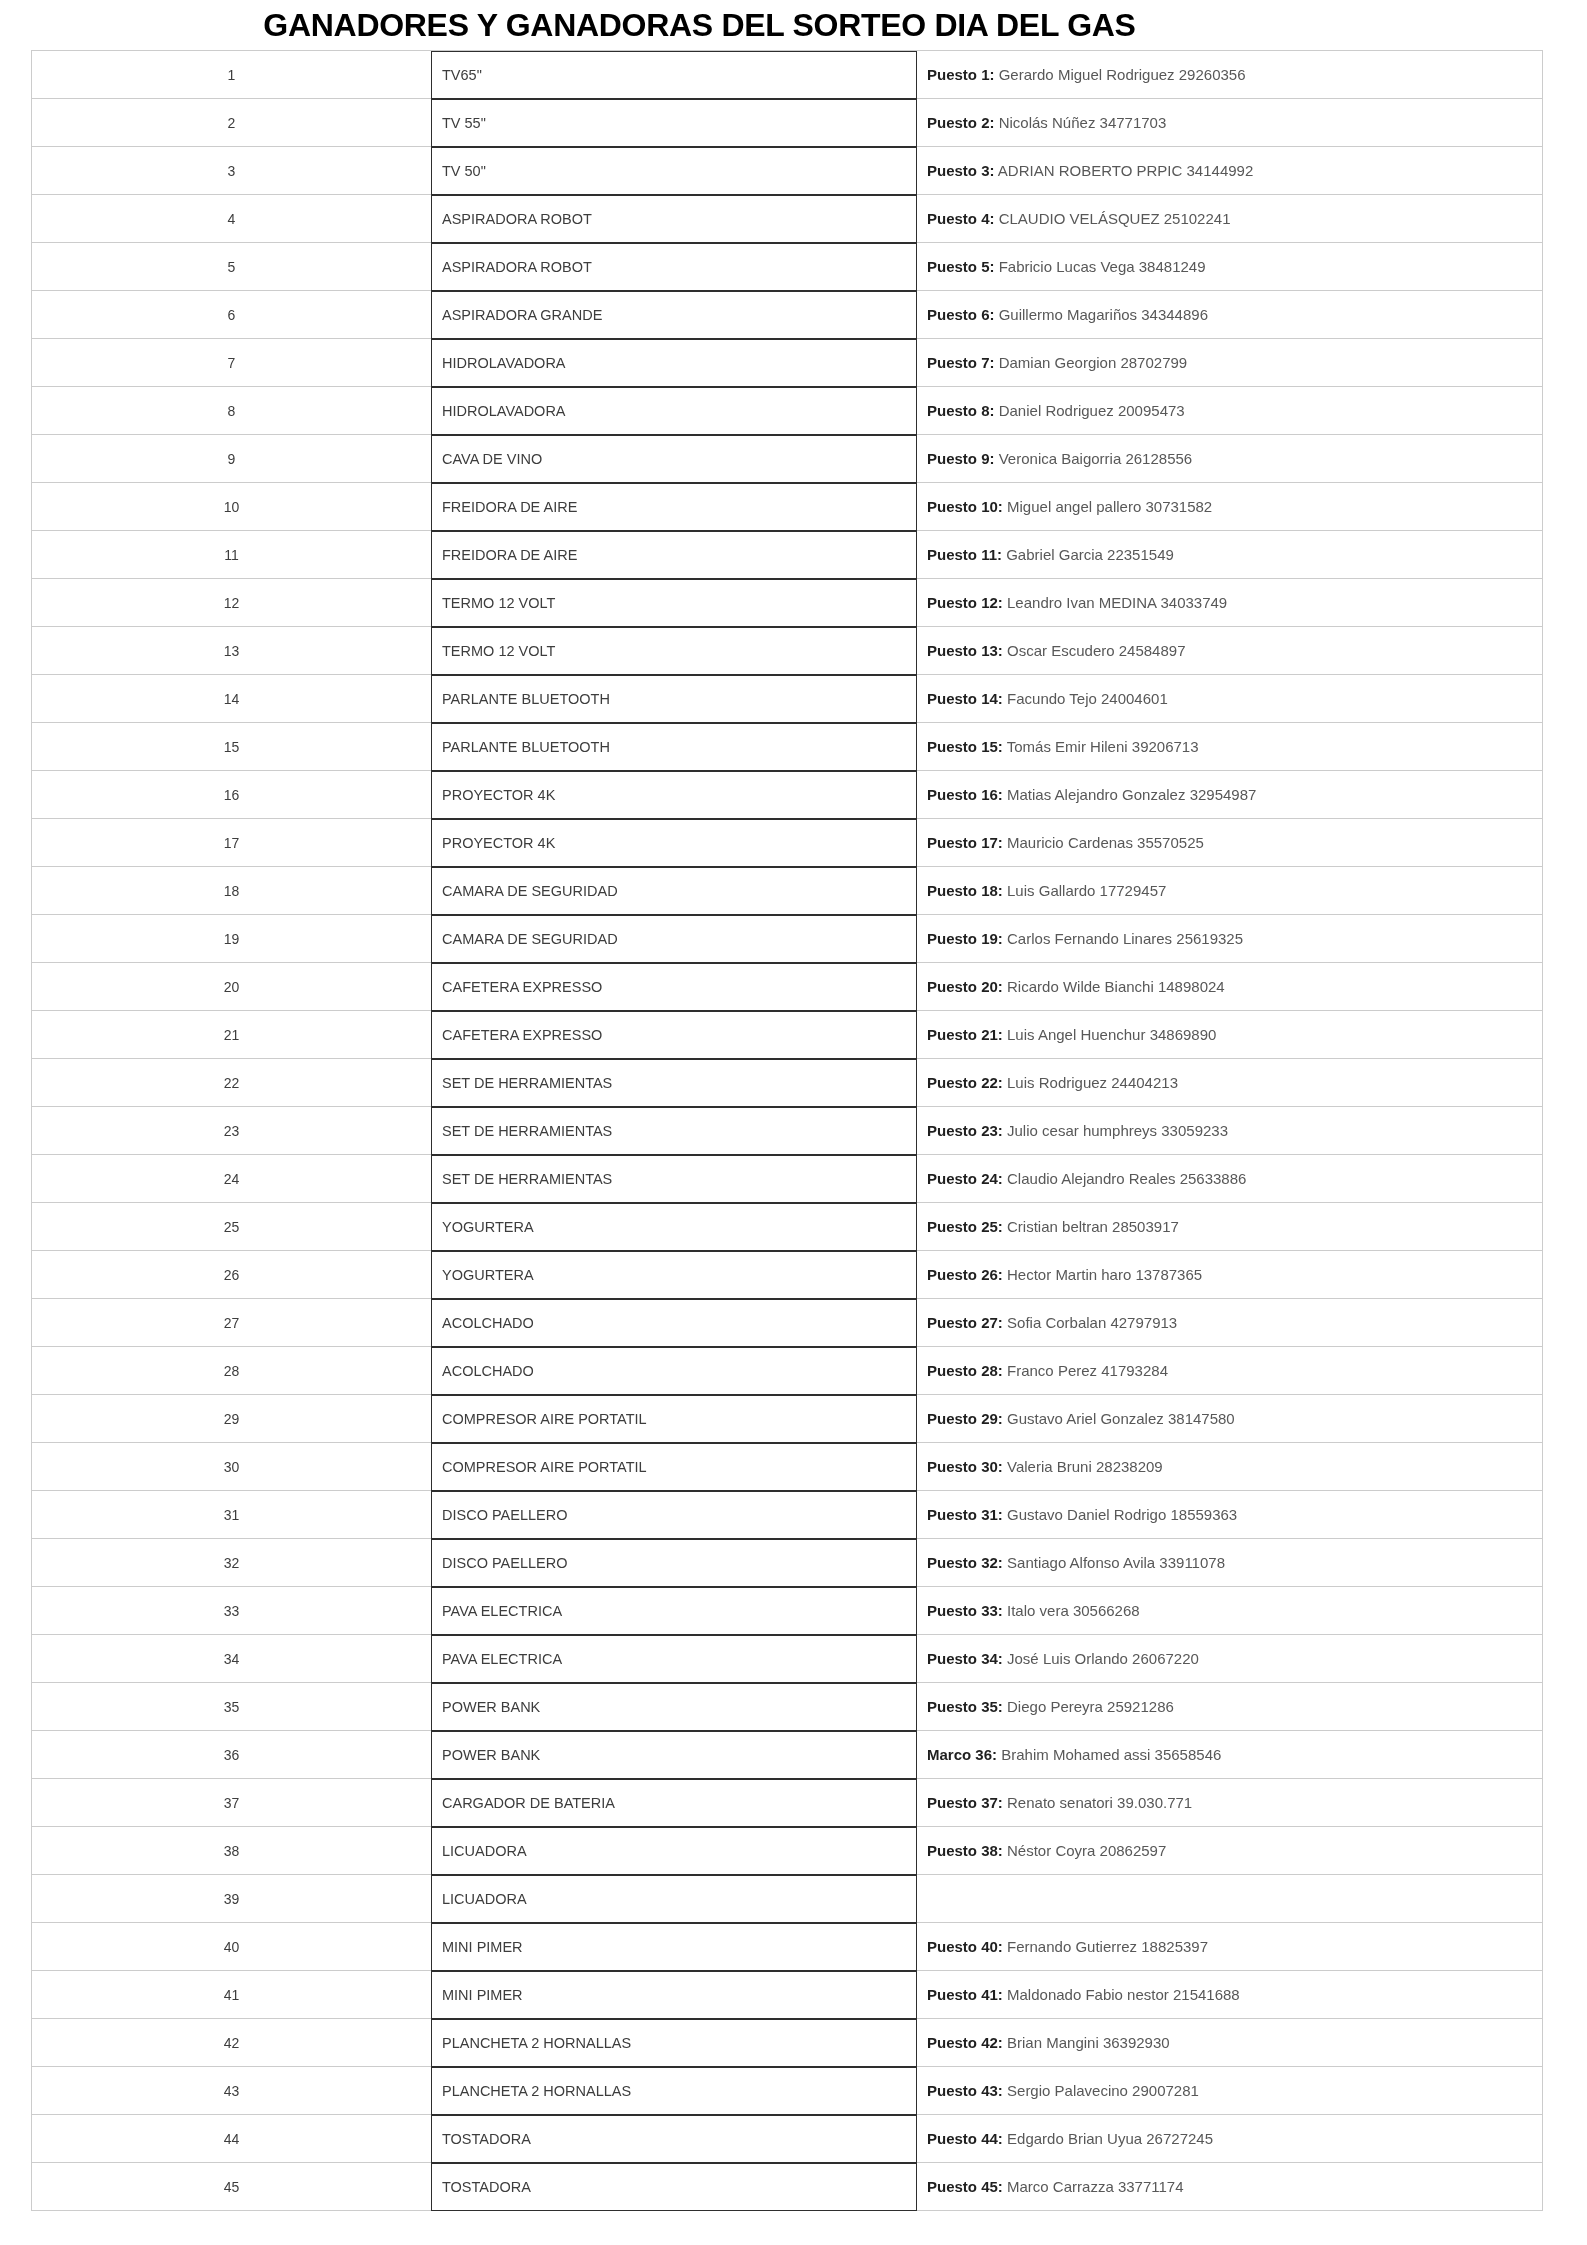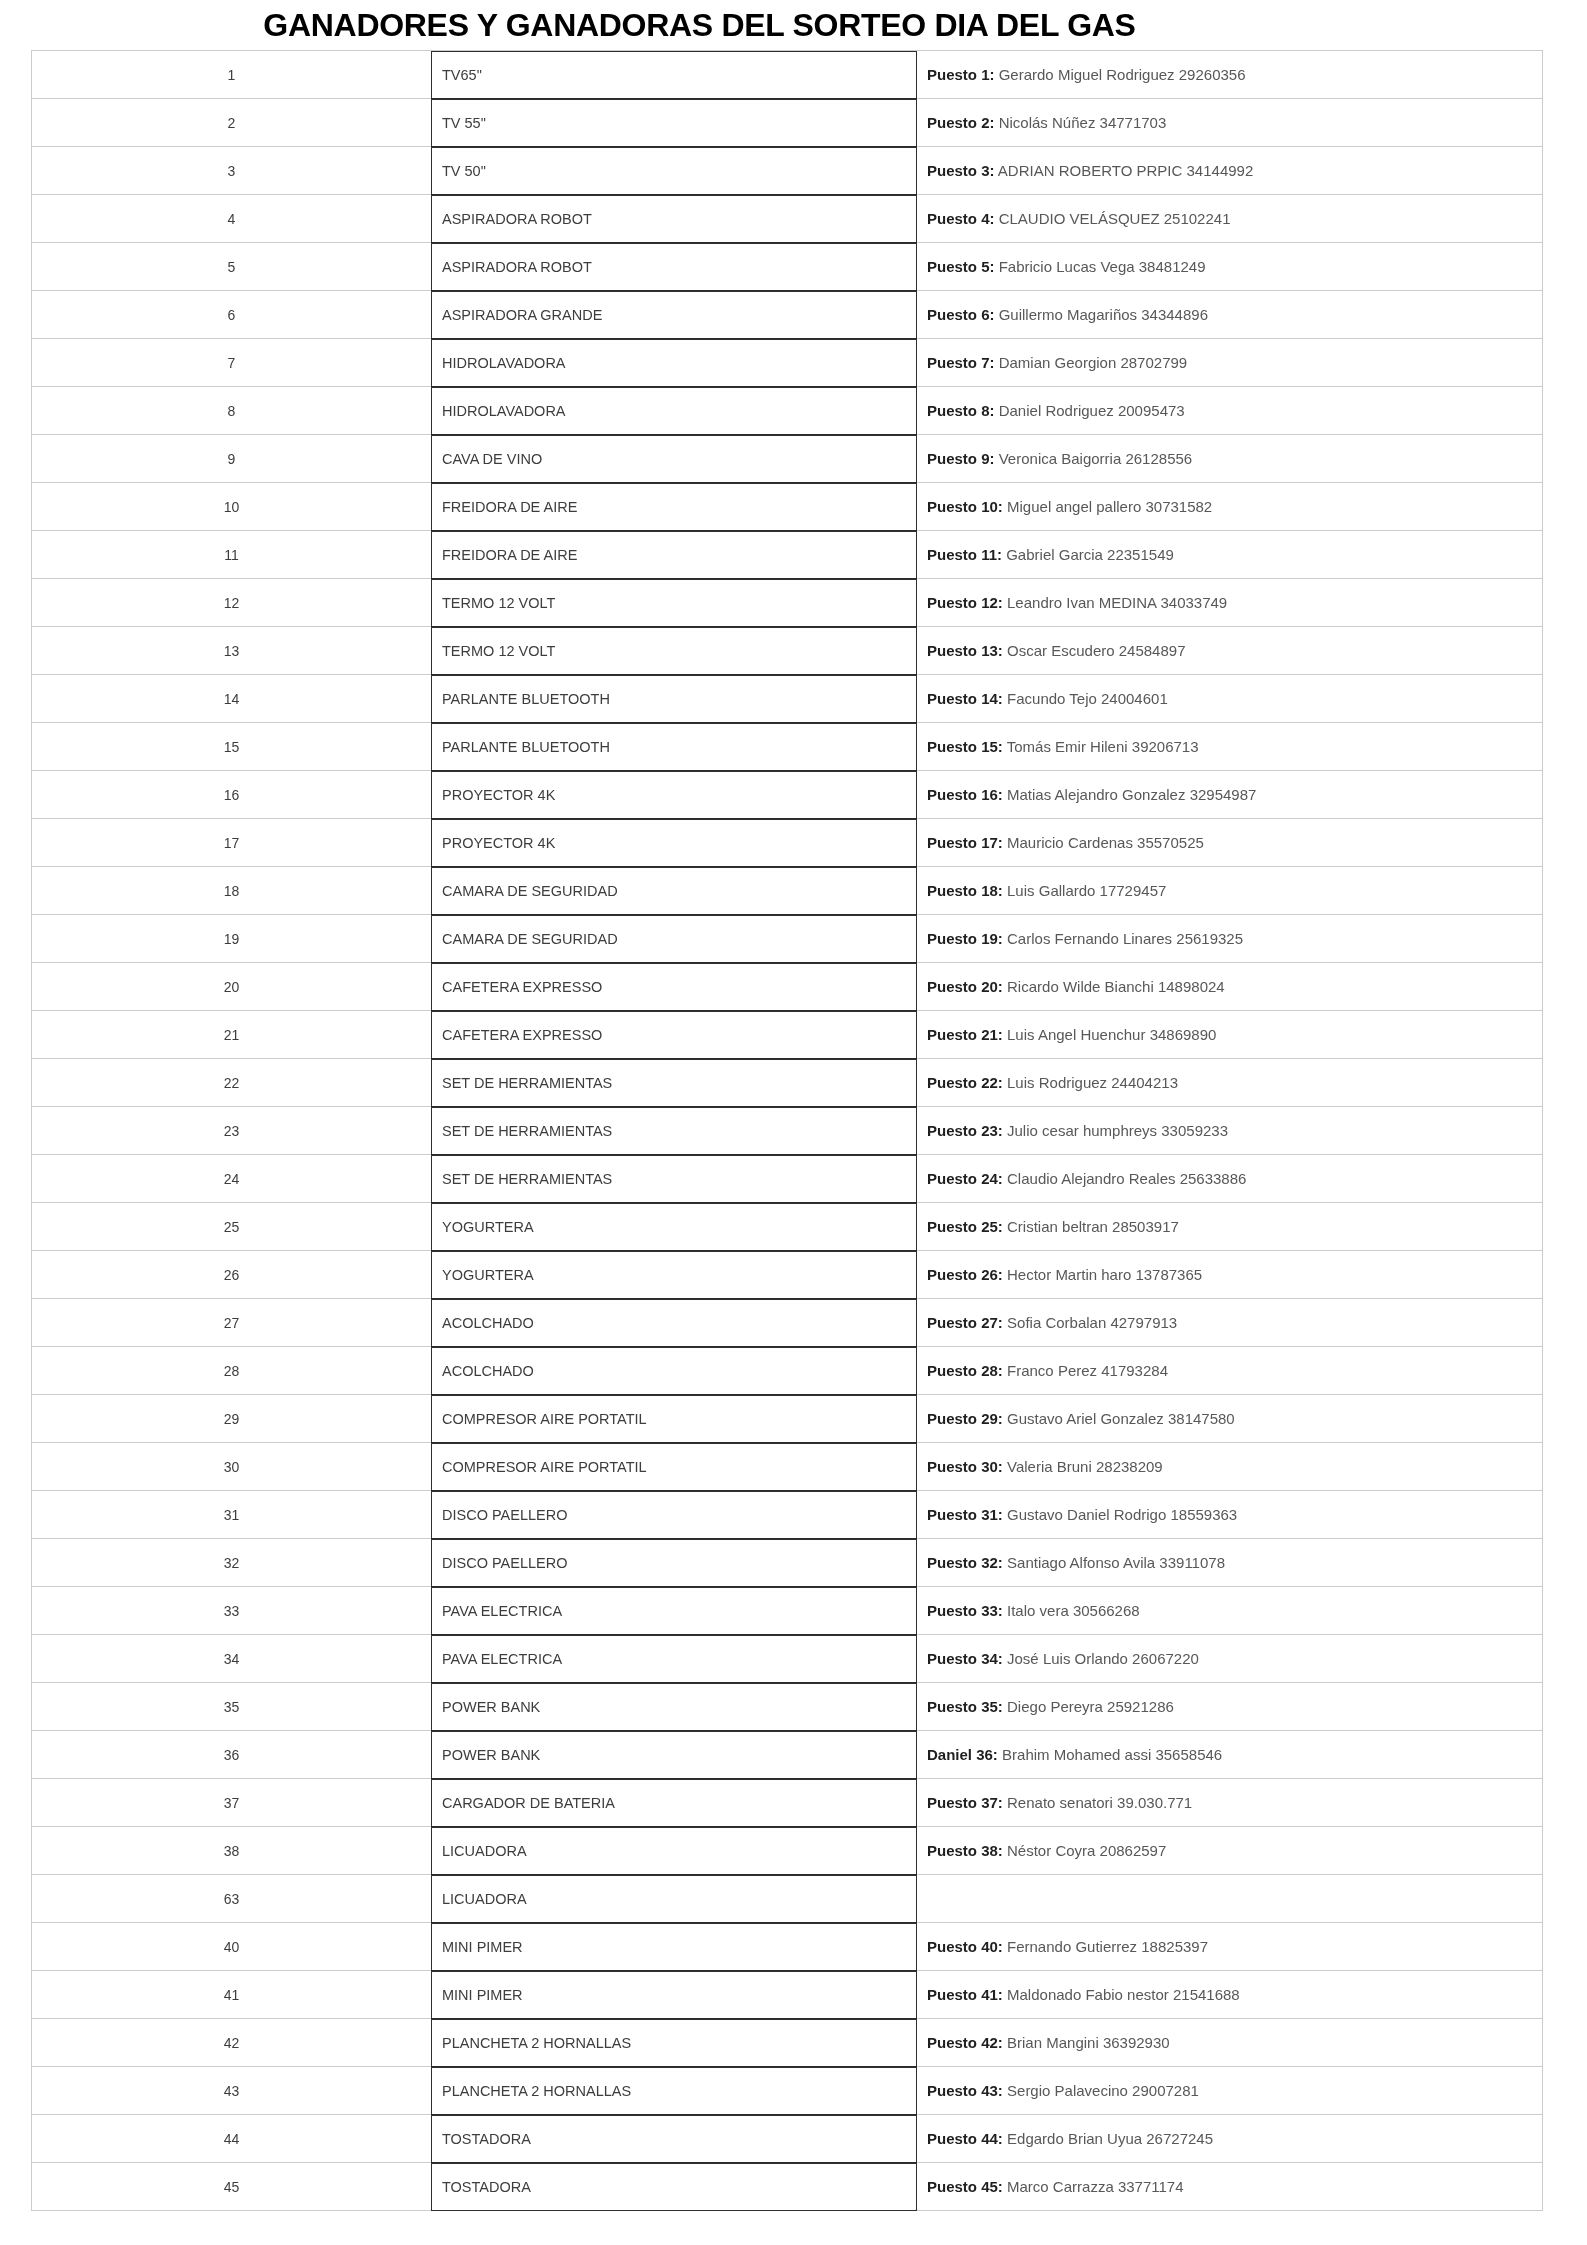--- a/index.html
+++ b/index.html
@@ -393,21 +393,21 @@
     <div class="cell winner">
       <span class="plabel">Puesto 35:</span>
       <span class="wname">Diego Pereyra 25921286</span>
     </div>
   </div>
 
   <div class="row">
     <div class="cell num">36</div>
     <div class="cell prize">POWER BANK</div>
     <div class="cell winner">
-      <span class="plabel">Daniel 36:</span>
+      <span class="plabel">Marco 36:</span>
       <span class="wname">Brahim Mohamed assi 35658546</span>
     </div>
   </div>
 
   <div class="row">
     <div class="cell num">37</div>
     <div class="cell prize">CARGADOR DE BATERIA</div>
     <div class="cell winner">
       <span class="plabel">Puesto 37:</span>
       <span class="wname">Renato senatori 39.030.771</span>
@@ -417,21 +417,21 @@
   <div class="row">
     <div class="cell num">38</div>
     <div class="cell prize">LICUADORA</div>
     <div class="cell winner">
       <span class="plabel">Puesto 38:</span>
       <span class="wname">Néstor Coyra 20862597</span>
     </div>
   </div>
 
   <div class="row">
-    <div class="cell num">63</div>
+    <div class="cell num">39</div>
     <div class="cell prize">LICUADORA</div>
   </div>
 
   <div class="row">
     <div class="cell num">40</div>
     <div class="cell prize">MINI PIMER</div>
     <div class="cell winner">
       <span class="plabel">Puesto 40:</span>
       <span class="wname">Fernando Gutierrez 18825397</span>
     </div>

